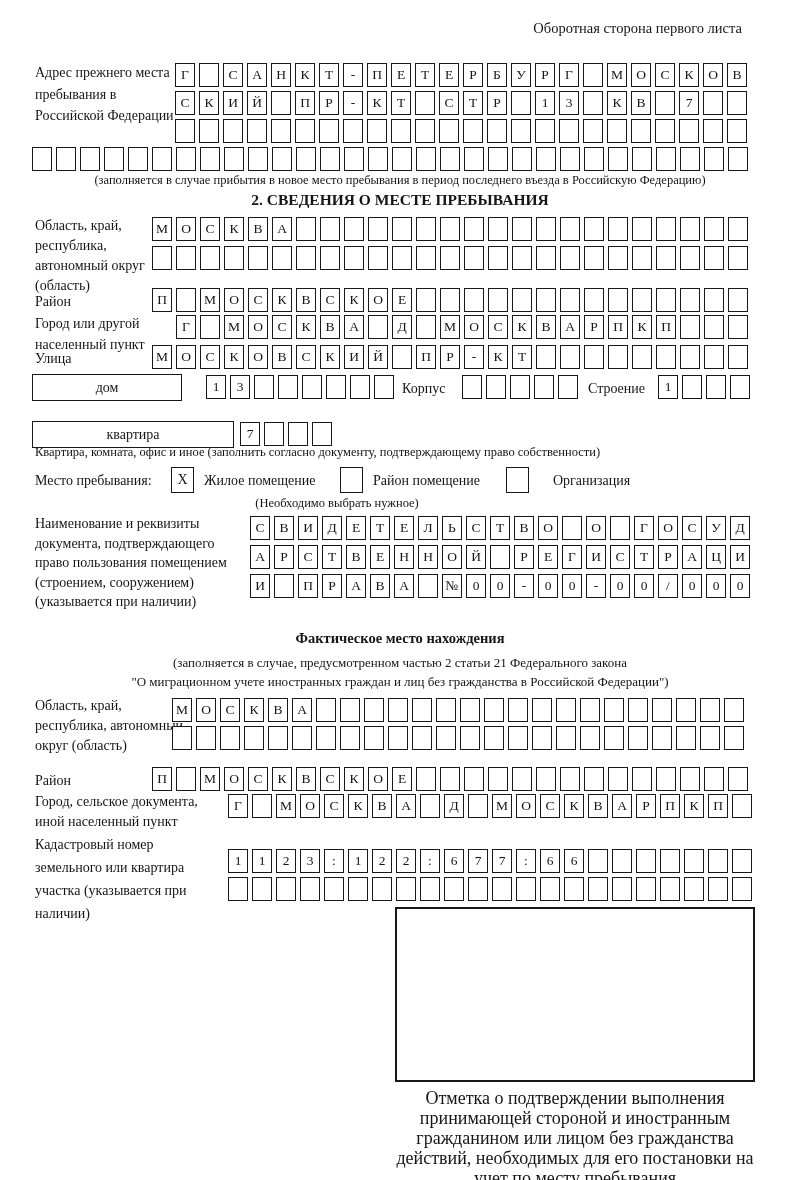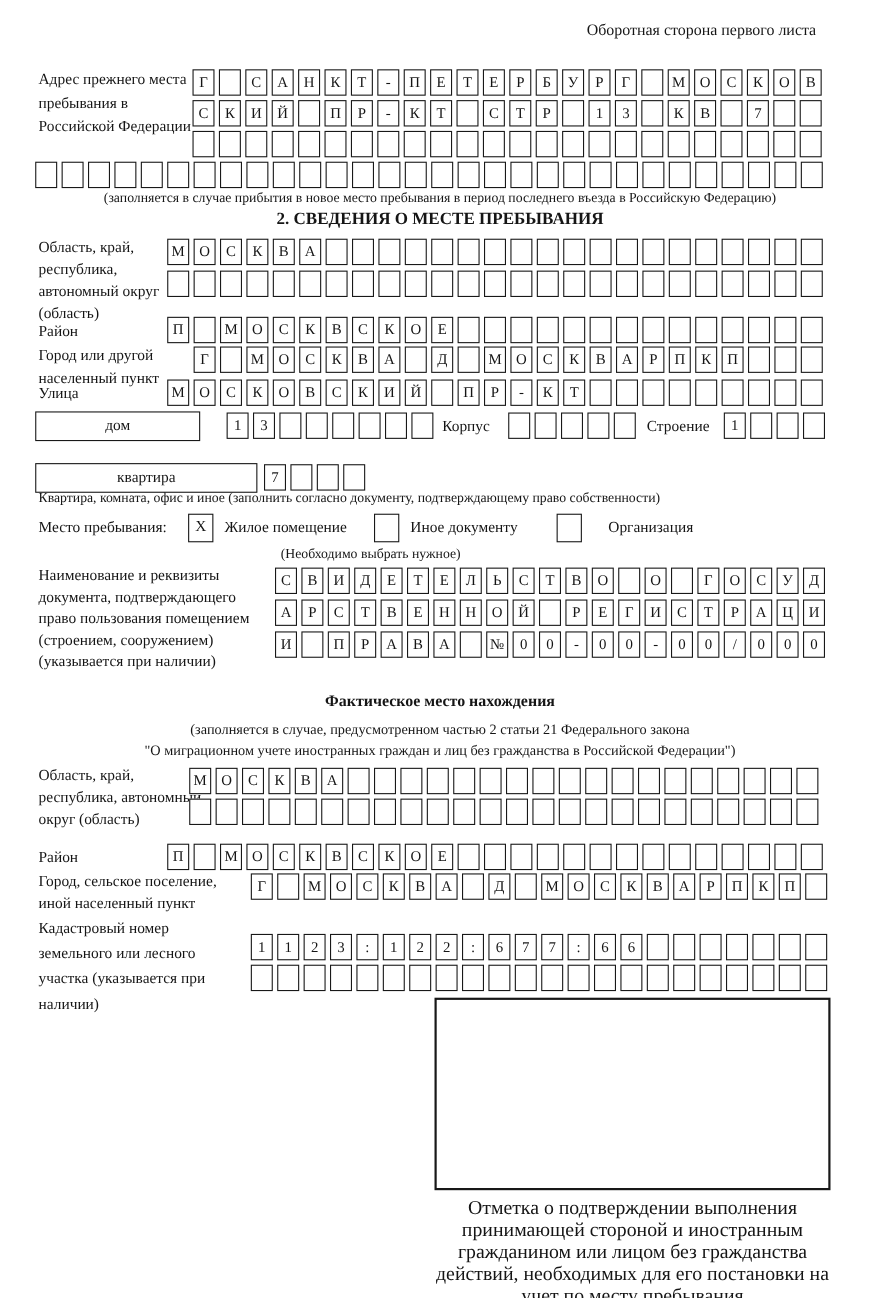--- a/index.html
+++ b/index.html
@@ -333,21 +333,21 @@
       <div class="cell"></div>
       <div class="cell"></div>
       <div class="cell"></div>
     </div>
   <div class="cap" style="left:35px;top:445px;">Квартира, комната, офис и иное (заполнить согласно документу, подтверждающему право собственности)</div>
 
   <div class="lbl" style="left:35px;top:470px;">Место пребывания:</div>
   <div class="chk" style="left:171px;top:467px;">X</div>
   <div class="lbl" style="left:204px;top:470px;">Жилое помещение</div>
   <div class="chk" style="left:340px;top:467px;"></div>
-  <div class="lbl" style="left:373px;top:470px;">Иное документу</div>
+  <div class="lbl" style="left:373px;top:470px;">Район помещение</div>
   <div class="chk" style="left:506px;top:467px;"></div>
   <div class="lbl" style="left:553px;top:470px;">Организация</div>
   <div class="cap" style="left:32px;top:496px;width:610px;text-align:center;">(Необходимо выбрать нужное)</div>
 
   <div class="lbl" style="left:35px;top:514px;width:215px;line-height:19.5px;">Наименование и реквизиты документа, подтверждающего право пользования помещением (строением, сооружением) (указывается при наличии)</div>
   <div class="cellrow" style="left:250px;top:516px;">
       <div class="cell">С</div>
       <div class="cell">В</div>
       <div class="cell">И</div>
       <div class="cell">Д</div>
@@ -496,21 +496,21 @@
       <div class="cell"></div>
       <div class="cell"></div>
       <div class="cell"></div>
       <div class="cell"></div>
       <div class="cell"></div>
       <div class="cell"></div>
       <div class="cell"></div>
       <div class="cell"></div>
     </div>
 
-  <div class="lbl" style="left:35px;top:792px;width:195px;line-height:20px;">Город, сельское поселение, иной населенный пункт</div>
+  <div class="lbl" style="left:35px;top:792px;width:195px;line-height:20px;">Город, сельское документа, иной населенный пункт</div>
   <div class="cellrow" style="left:228px;top:794px;">
       <div class="cell">Г</div>
       <div class="cell"></div>
       <div class="cell">М</div>
       <div class="cell">О</div>
       <div class="cell">С</div>
       <div class="cell">К</div>
       <div class="cell">В</div>
       <div class="cell">А</div>
       <div class="cell"></div>
@@ -522,21 +522,21 @@
       <div class="cell">К</div>
       <div class="cell">В</div>
       <div class="cell">А</div>
       <div class="cell">Р</div>
       <div class="cell">П</div>
       <div class="cell">К</div>
       <div class="cell">П</div>
       <div class="cell"></div>
     </div>
 
-  <div class="lbl" style="left:35px;top:833px;width:175px;line-height:23px;">Кадастровый номер земельного или лесного участка (указывается при наличии)</div>
+  <div class="lbl" style="left:35px;top:833px;width:175px;line-height:23px;">Кадастровый номер земельного или квартира участка (указывается при наличии)</div>
   <div class="cellrow" style="left:228px;top:849px;">
       <div class="cell">1</div>
       <div class="cell">1</div>
       <div class="cell">2</div>
       <div class="cell">3</div>
       <div class="cell">:</div>
       <div class="cell">1</div>
       <div class="cell">2</div>
       <div class="cell">2</div>
       <div class="cell">:</div>

